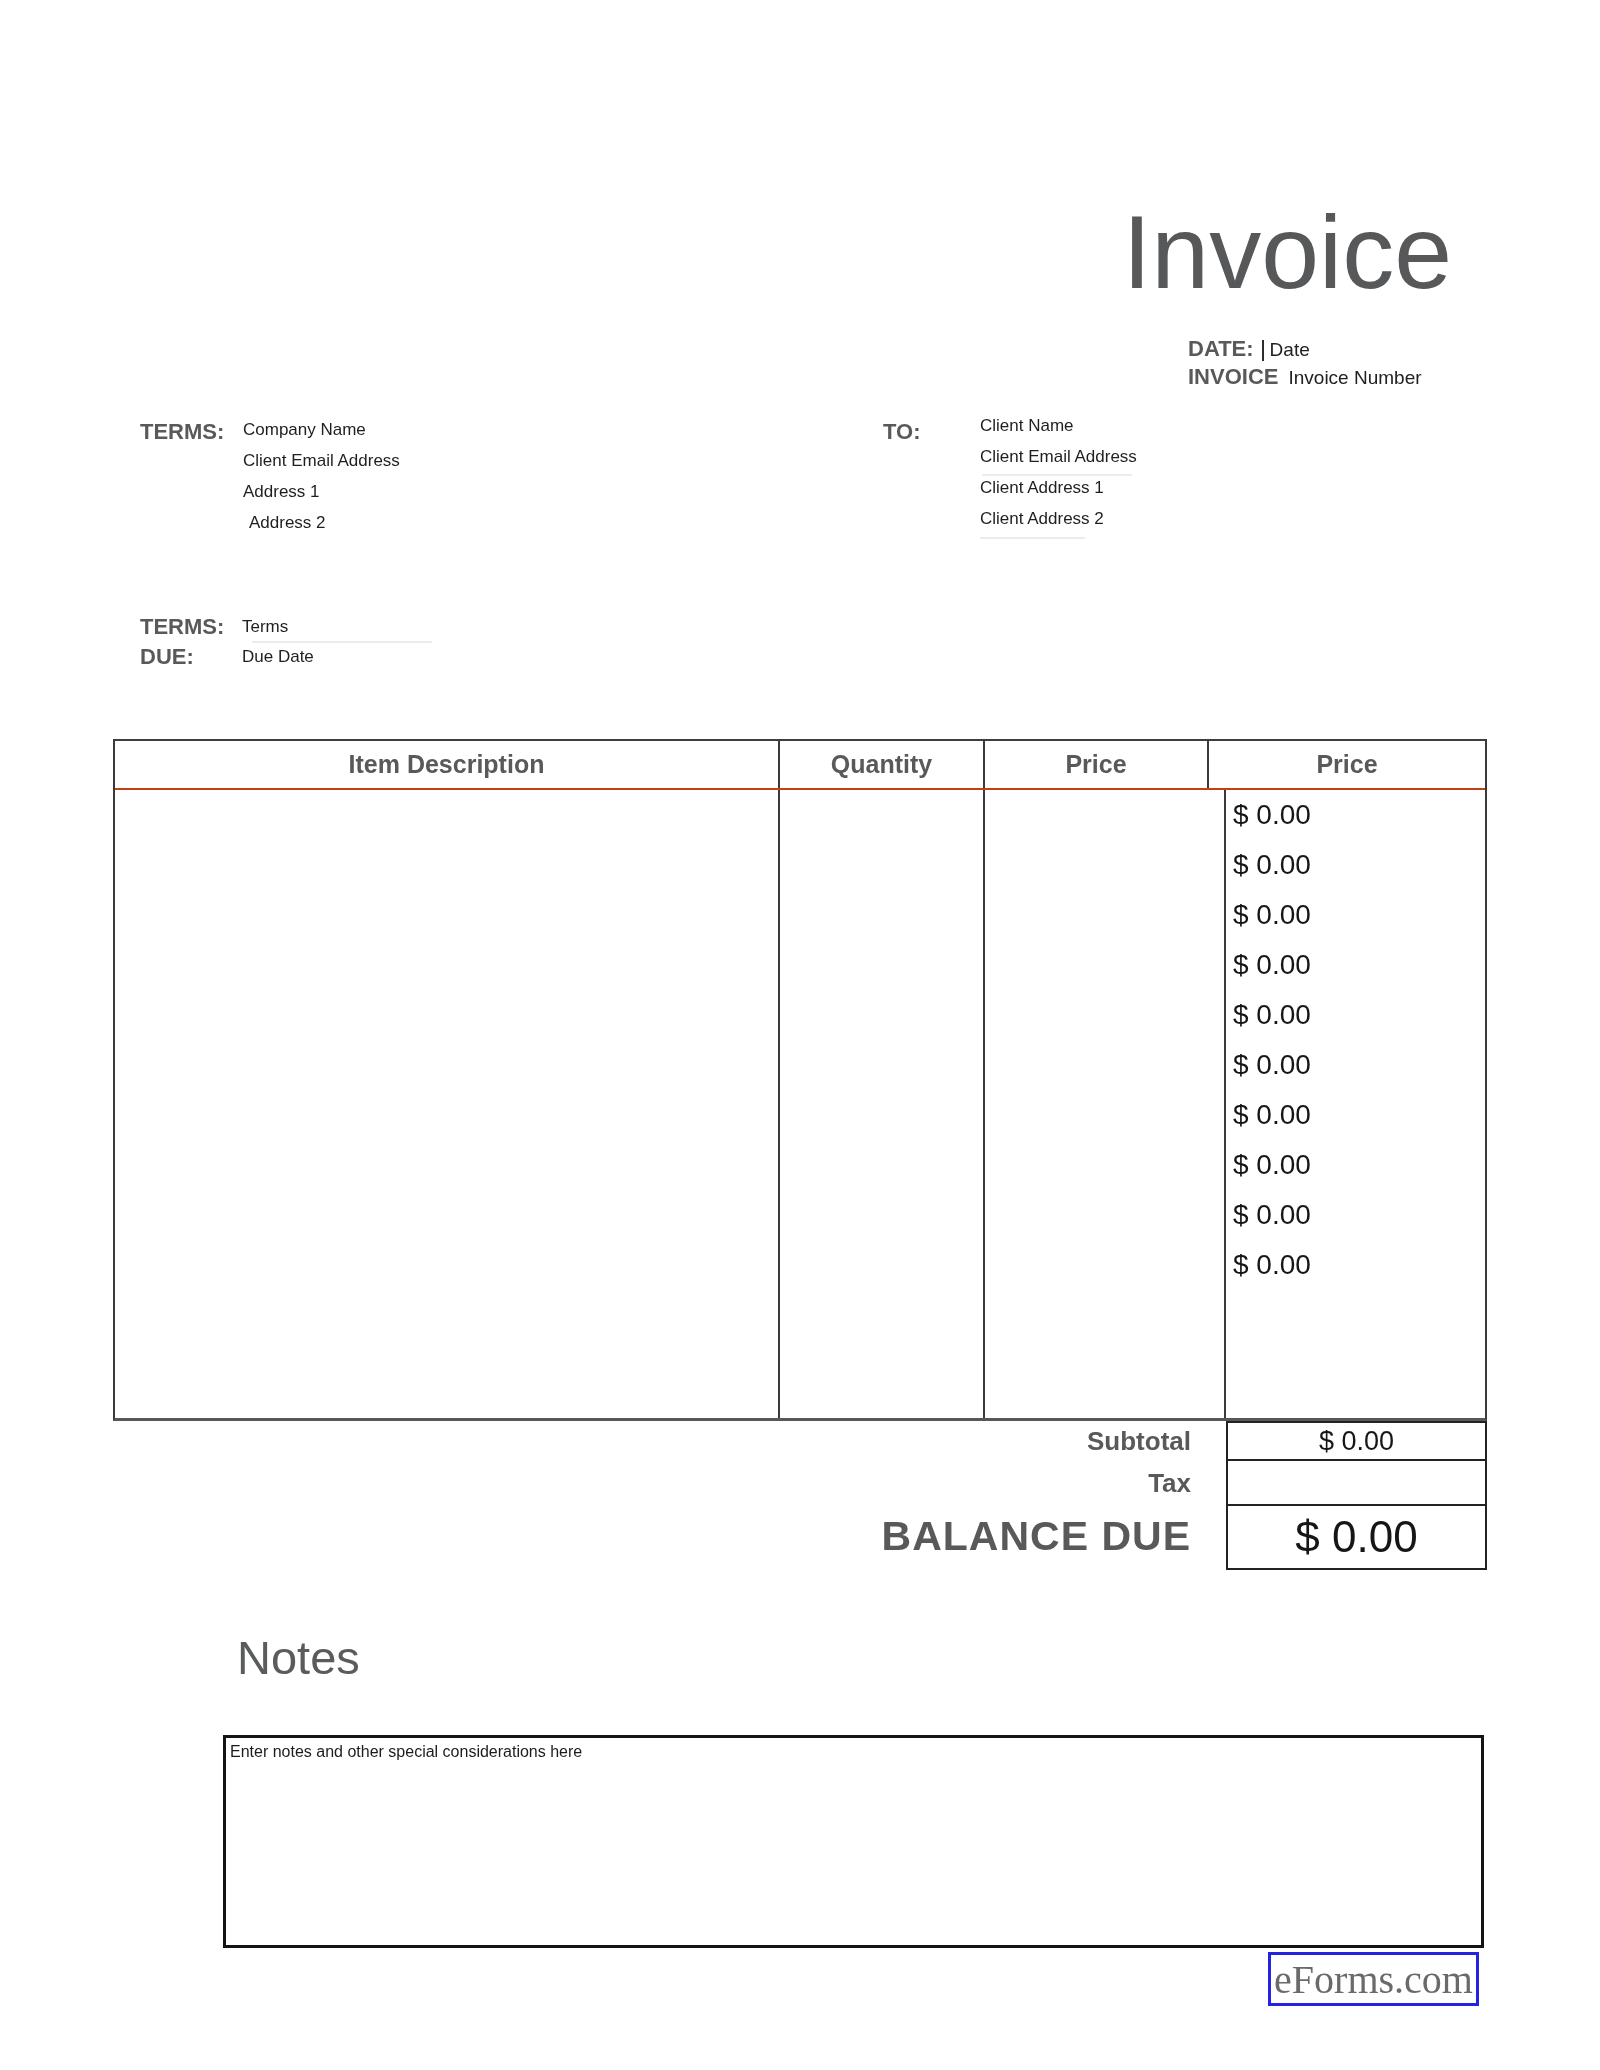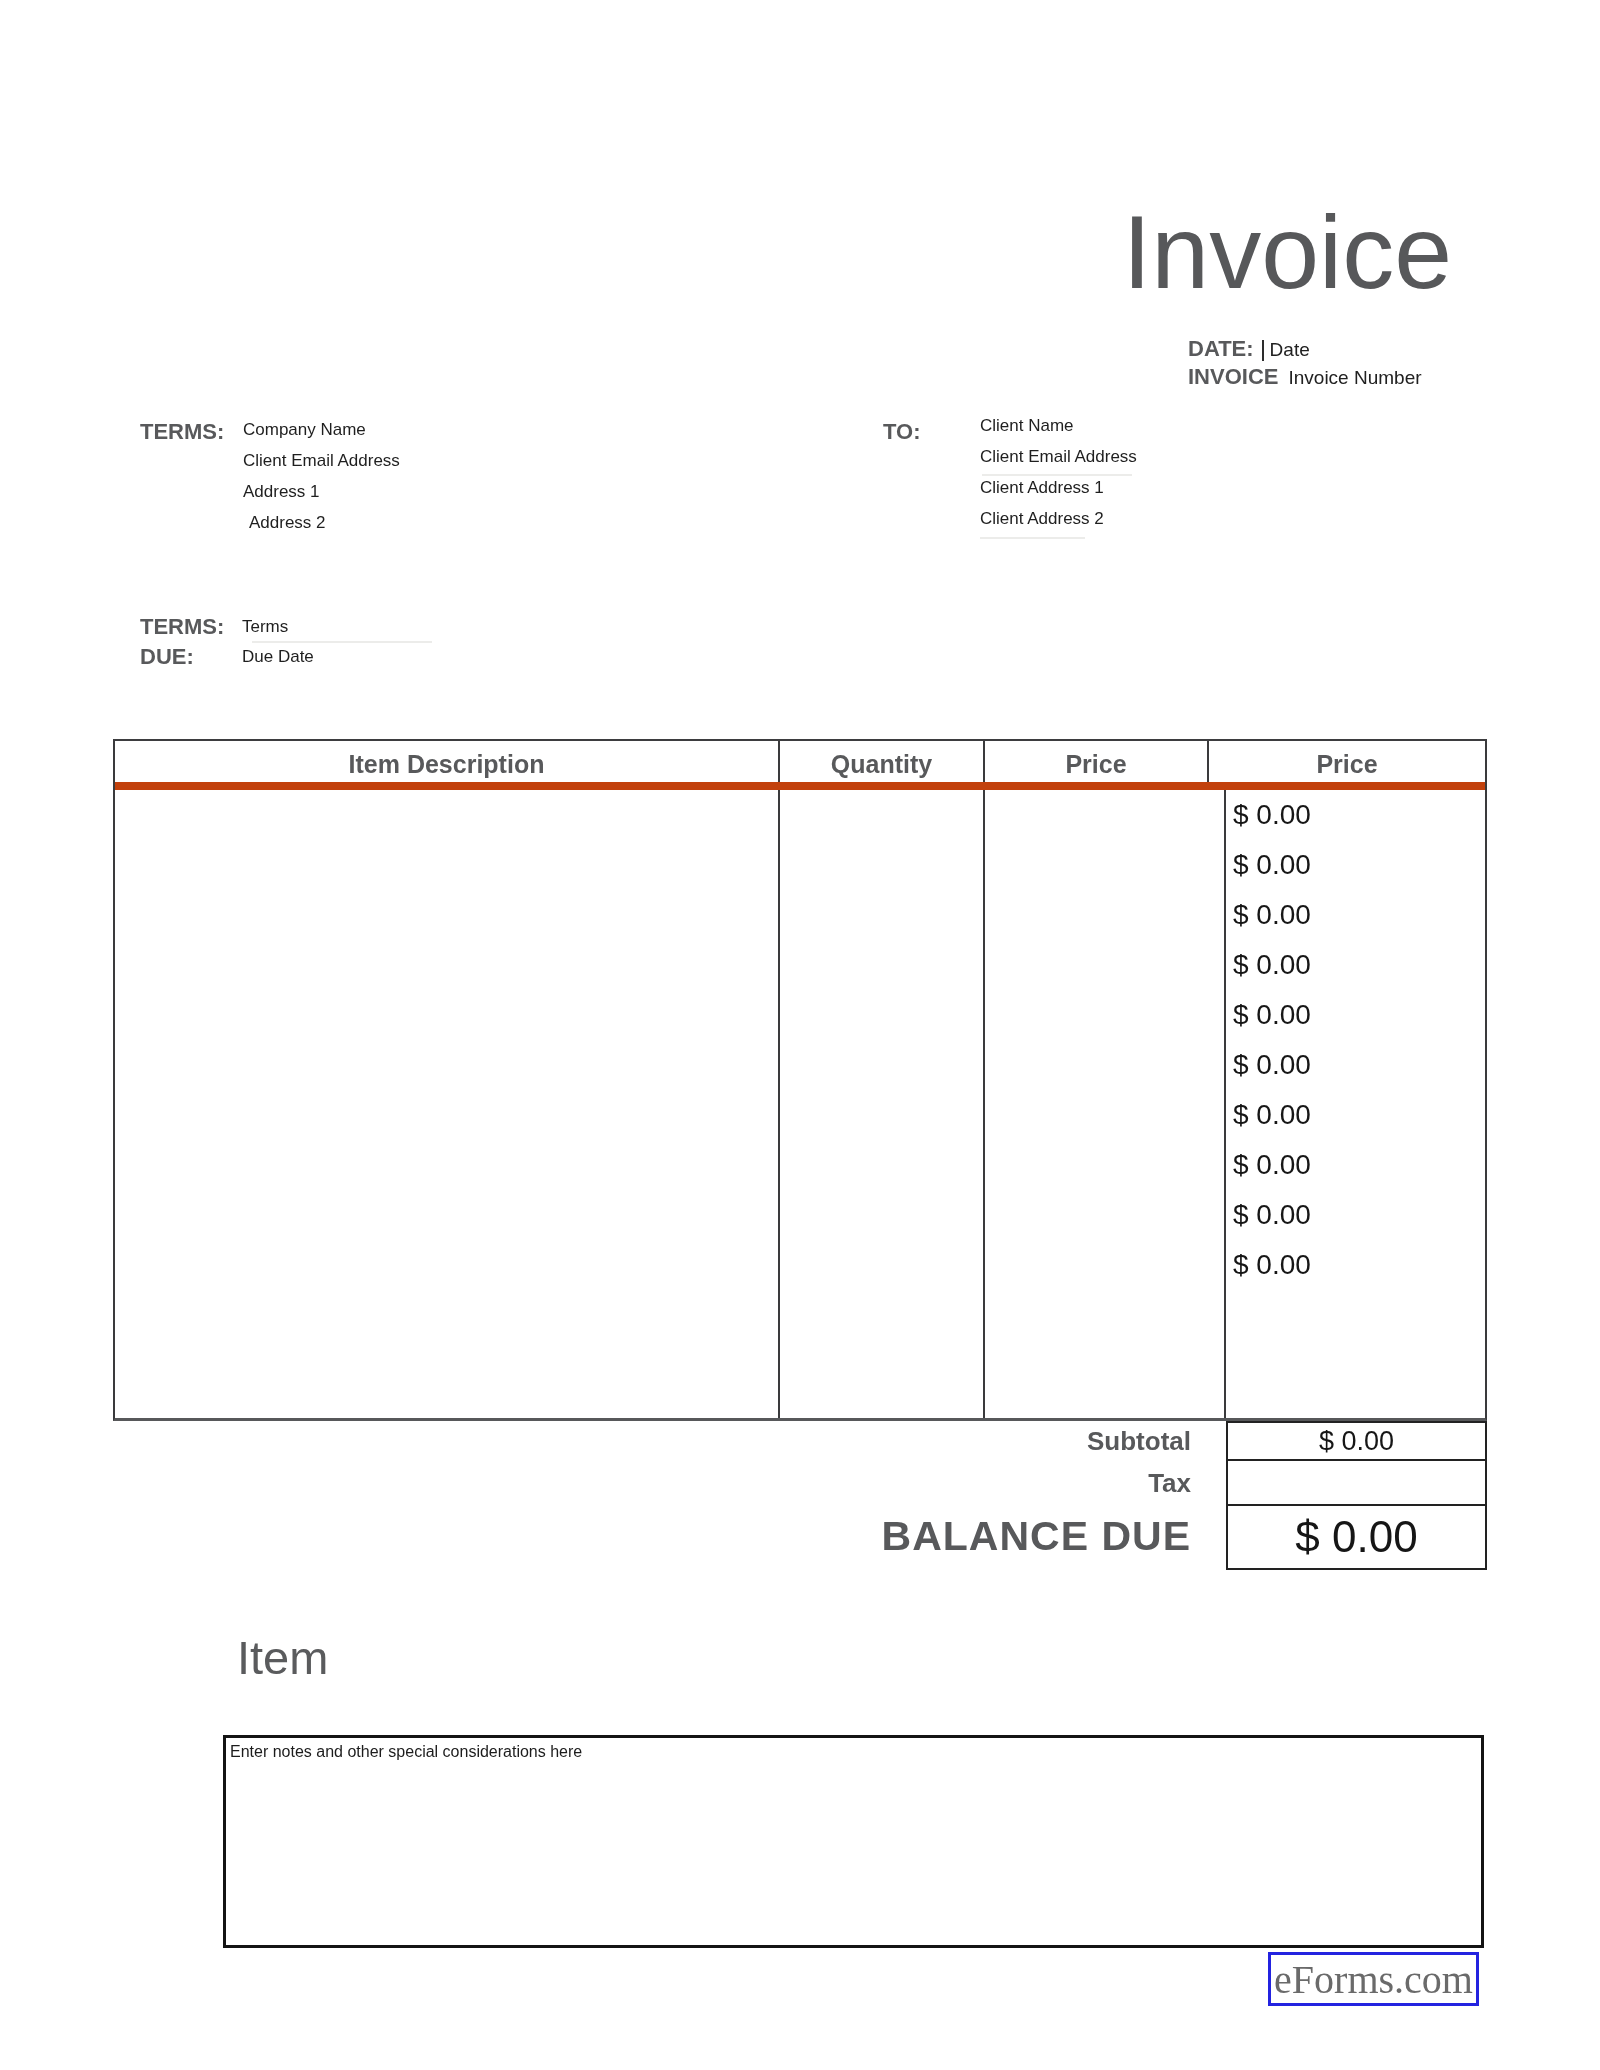--- a/index.html
+++ b/index.html
@@ -35,21 +35,21 @@
   .terms-labels div { height:30px; line-height:30px; font-size:22px; font-weight:700; color:#58595b; }
   .terms-values { position:absolute; left:242px; top:612px; }
   .terms-values div { height:30px; line-height:30px; font-size:17px; color:#1f1f1f; }
 
   
   .items-table {
     position:absolute; left:113px; top:739px; width:1374px; height:682px;
     border-top:2px solid #3d3d3f; border-left:2px solid #3a3a3c;
     border-right:2px solid #3a3a3c; border-bottom:3px solid #57585a;
   }
-  .thead { display:flex; height:49px; border-bottom:8px solid #c2410c; }
+  .thead { display:flex; height:49px; border-bottom:2px solid #c2410c; }
   .th {
     font-size:25px; font-weight:700; color:#58595b; text-align:center; line-height:47px;
     border-right:2px solid #3a3a3c; overflow:hidden;
   }
   .th:last-child { border-right:none; }
   .th.c1 { width:665px; } .th.c2 { width:205px; } .th.c3 { width:224px; } .th.c4 { flex:1; }
   .tbody { position:relative; height:628px; }
   .vline { position:absolute; top:0; bottom:0; width:2px; background:#3a3a3c; }
   .vline.v1 { left:663px; } .vline.v2 { left:868px; } .vline.v3 { left:1109px; }
   .amount-rows { position:absolute; left:1118px; top:0; }
@@ -166,20 +166,20 @@
       <div>$ 0.00</div>
     </div>
     <div class="tbox tax">
       <div></div>
     </div>
     <div class="tbox balance">
       <div>$ 0.00</div>
     </div>
   </div>
 
-  <div class="notes-heading">Item</div>
+  <div class="notes-heading">Notes</div>
   <div class="notes-box">
     <div class="ph">Enter notes and other special considerations here</div>
   </div>
 
   <div class="brand">eForms.com</div>
 
 </div>
 
 </body></html>

